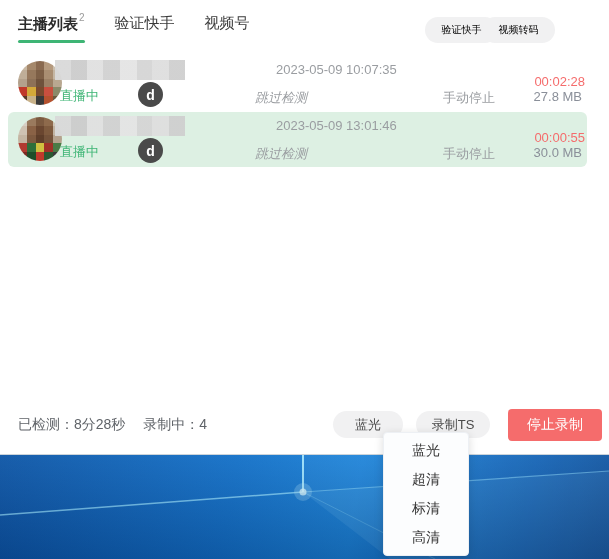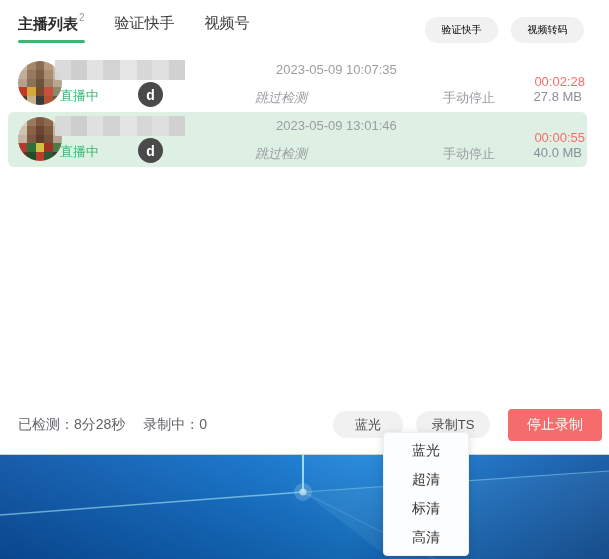--- a/index.html
+++ b/index.html
@@ -12,21 +12,21 @@
   .tabbar{position:absolute;left:18px;top:14px;display:flex;gap:30px;align-items:flex-start;}
   .tab{position:relative;font-size:15px;color:#3a3a3a;cursor:pointer;padding-bottom:9px;}
   .tab.active{font-weight:bold;color:#2b2b2b;}
   .tab.active::after{content:"";position:absolute;left:0;bottom:0;width:100%;height:3px;
           background:var(--green);border-radius:2px;}
   .tab sup{font-size:10px;color:#9a9a9a;font-weight:normal;position:relative;top:-2px;margin-left:1px;}
   
   .hbtn{position:absolute;top:17px;height:26px;border-radius:13px;background:var(--pill);
         color:#000000;font-size:10px;display:flex;align-items:center;justify-content:center;
         width:73px;cursor:pointer;}
-  .hbtn1{left:425px;} .hbtn2{left:511px;}
+  .hbtn1{left:425px;} .hbtn2{left:482px;}
   
   .row{position:absolute;left:8px;width:579px;height:55px;border-radius:6px;}
   .row1{top:56px;} .row2{top:112px;background:var(--rowbg);}
   .avatar{position:absolute;left:10px;top:5px;width:44px;height:44px;border-radius:50%;
           overflow:hidden;display:grid;grid-template-columns:repeat(5,1fr);grid-template-rows:repeat(5,1fr);}
   .censor{position:absolute;left:47px;top:4px;width:130px;height:20px;
           background:linear-gradient(90deg,#d9d9d9 0 12%,#cccccc 0 25%,#e0e0e0 0 37%,
                      #d1d1d1 0 50%,#e4e4e4 0 63%,#d5d5d5 0 75%,#dedede 0 88%,#cfcfcf 0 100%);
           opacity:.95;}
   .live{position:absolute;left:52px;top:31px;font-size:13px;color:var(--green);}
@@ -147,27 +147,27 @@
           <div style="background: rgb(42, 90, 50);"></div>
           <div style="background: rgb(58, 58, 58);"></div>
         </div>
       <div class="censor"></div>
       <div class="live">直播中</div>
       <div class="pbadge">d</div>
       <div class="time">2023-05-09 13:01:46</div>
       <div class="dur">00:00:55</div>
       <div class="detect">跳过检测</div>
       <div class="stopmode">手动停止</div>
-      <div class="fsize">40.0 MB</div>
+      <div class="fsize">30.0 MB</div>
     </div>
 
     <div class="footer">
       <div class="fstatus">
         <span>已检测：8分28秒</span>
-        <span>录制中：0</span>
+        <span>录制中：4</span>
       </div>
       <div class="fbtn fbtn-quality">蓝光</div>
       <div class="fbtn fbtn-stop">停止录制</div>
       <div class="fbtn fbtn-ts">录制TS</div>
     </div>
   </div>
 
   <div class="dropdown">
     <div class="ditem">蓝光</div>
     <div class="ditem">超清</div>

